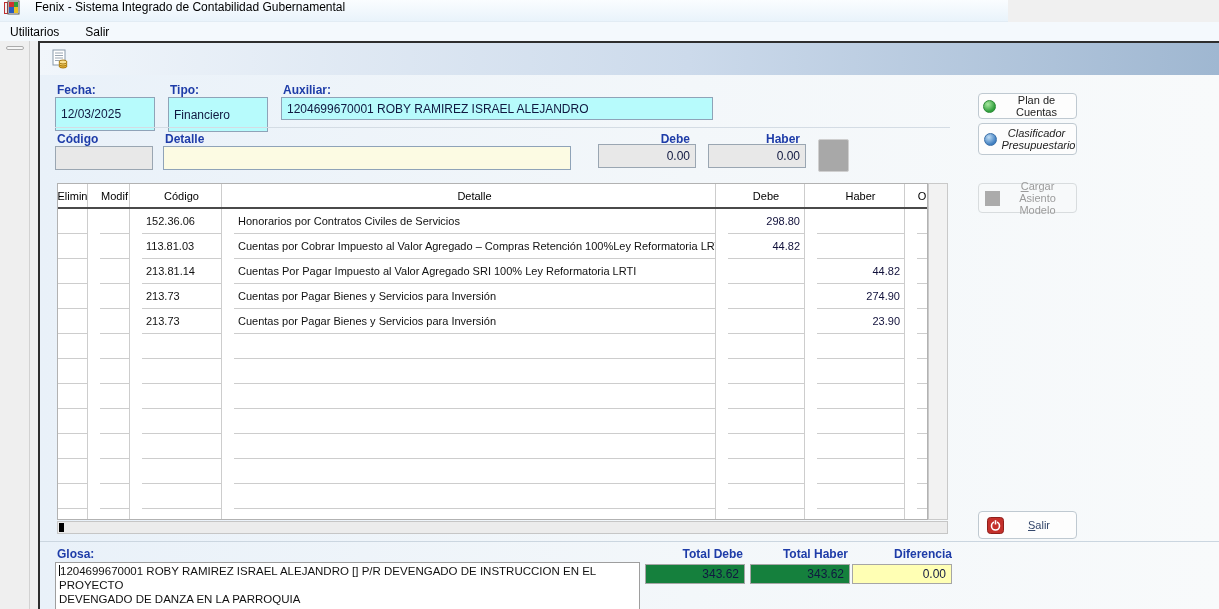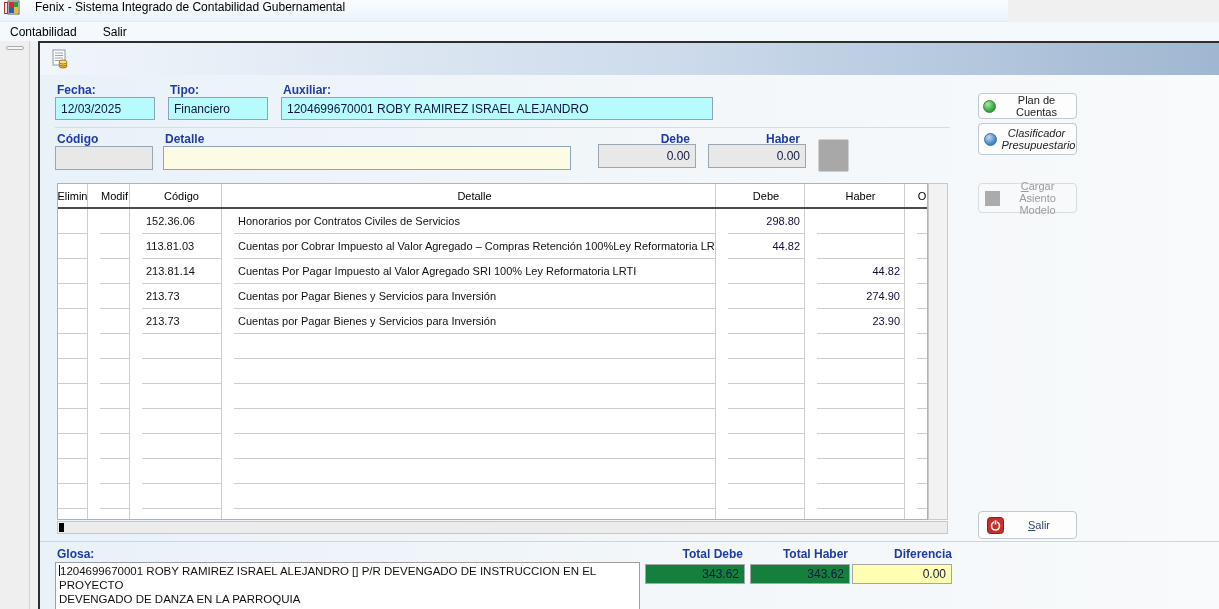--- a/index.html
+++ b/index.html
@@ -126,21 +126,21 @@
       <rect x="4" y="1" width="11" height="13" fill="#fff" stroke="#555"></rect>
       <rect x="5" y="2" width="5" height="5" fill="#D03030"></rect>
       <rect x="10" y="2" width="4" height="5" fill="#2E9E3A"></rect>
       <rect x="5" y="7" width="5" height="6" fill="#2A5BC0"></rect>
       <rect x="10" y="7" width="4" height="6" fill="#E8C020"></rect>
     </svg>
     <span class="title">Fenix - Sistema Integrado de Contabilidad Gubernamental</span>
   </div>
 
   <div id="menubar">
-    <span class="menu-item">Contabilidad</span>
+    <span class="menu-item">Utilitarios</span>
     <span class="menu-item">Salir</span>
   </div>
 
   <div id="left-strip">
     <div class="handle"></div>
   </div>
 
   <div id="toolbar">
     <div class="tool-btn">
       <svg width="20" height="20" viewBox="0 0 20 20">
@@ -153,24 +153,24 @@
         <ellipse cx="13" cy="15" rx="4" ry="2" fill="#F4CE62" stroke="#A87A10"></ellipse>
         <ellipse cx="13" cy="13" rx="4" ry="2" fill="#F8DE8E" stroke="#A87A10"></ellipse>
       </svg>
     </div>
   </div>
 
   <div id="main-panel"></div>
   <div id="content-frame"></div>
 
   <div class="lbl" style="left:57px; top:83px;">Fecha:</div>
-  <div class="fld cyan" style="left:55px; top:97px; width:100px; height:23px;">12/03/2025</div>
+  <div class="fld cyan" style="left:55px; top:97px; width:100px; height:34px;">12/03/2025</div>
 
   <div class="lbl" style="left:170px; top:83px;">Tipo:</div>
-  <div class="fld cyan" style="left:168px; top:97px; width:100px; height:23px;">Financiero</div>
+  <div class="fld cyan" style="left:168px; top:97px; width:100px; height:35px;">Financiero</div>
 
   <div class="lbl" style="left:283px; top:83px;">Auxiliar:</div>
   <div class="fld cyan" style="left:281px; top:97px; width:432px; height:23px;">1204699670001  ROBY RAMIREZ ISRAEL ALEJANDRO</div>
 
   <div class="sep" style="left:55px; top:127px; width:895px;"></div>
 
   <div class="lbl" style="left:57px; top:132px;">Código</div>
   <div class="fld gray" style="left:55px; top:146px; width:98px; height:24px;"></div>
 
   <div class="lbl" style="left:165px; top:132px;">Detalle</div>

